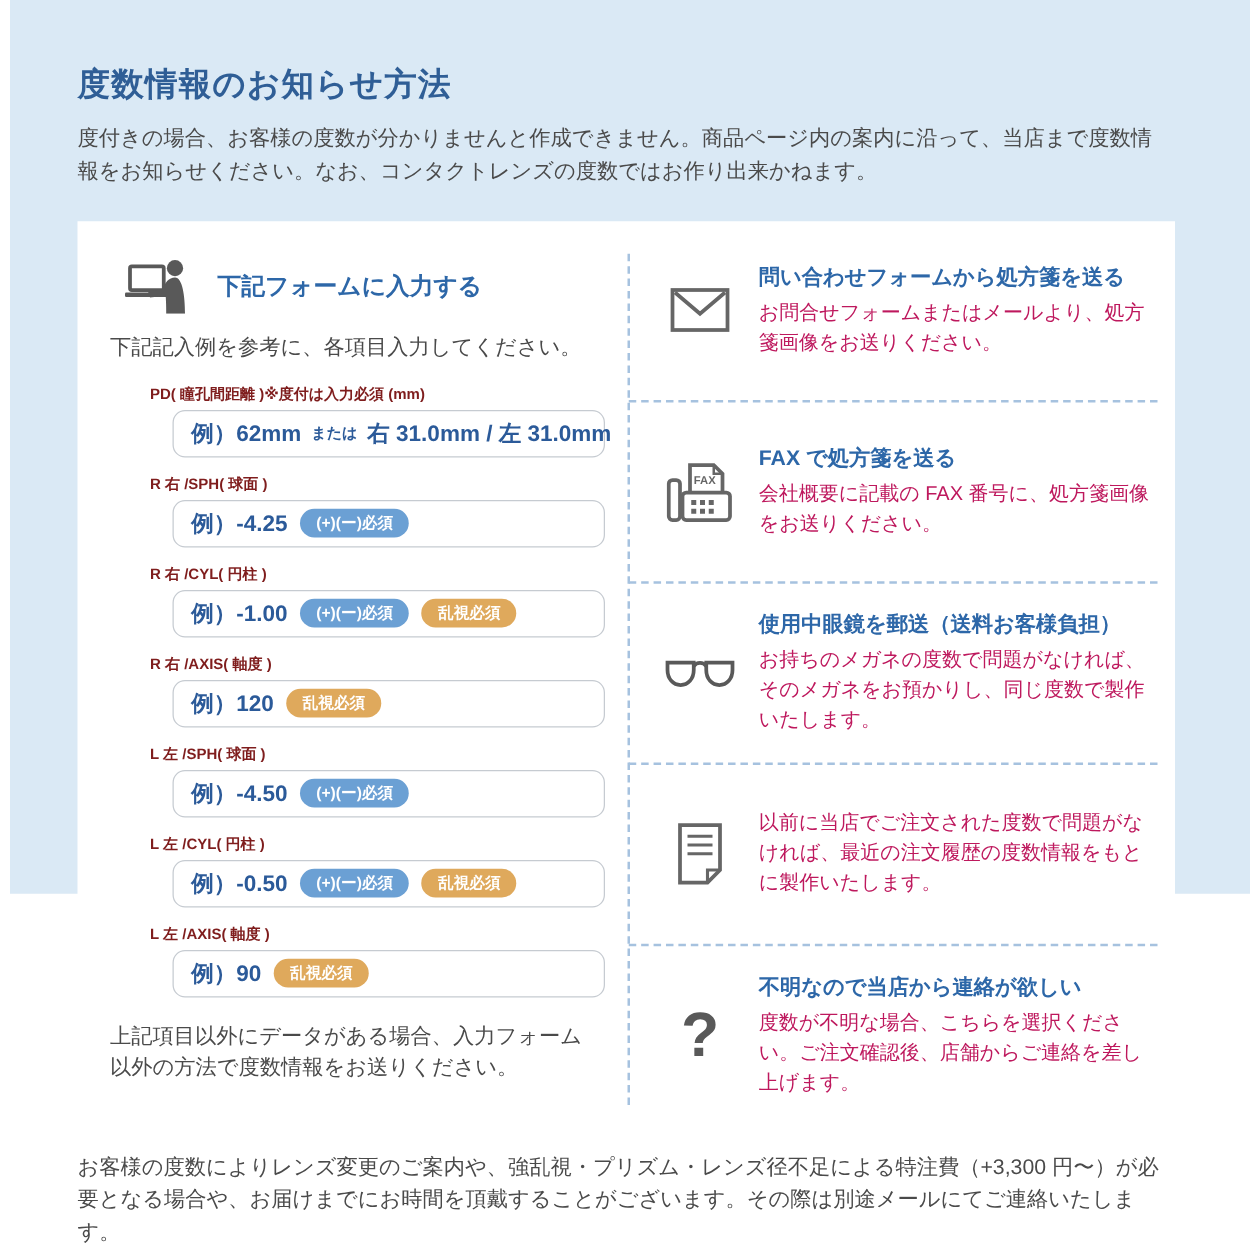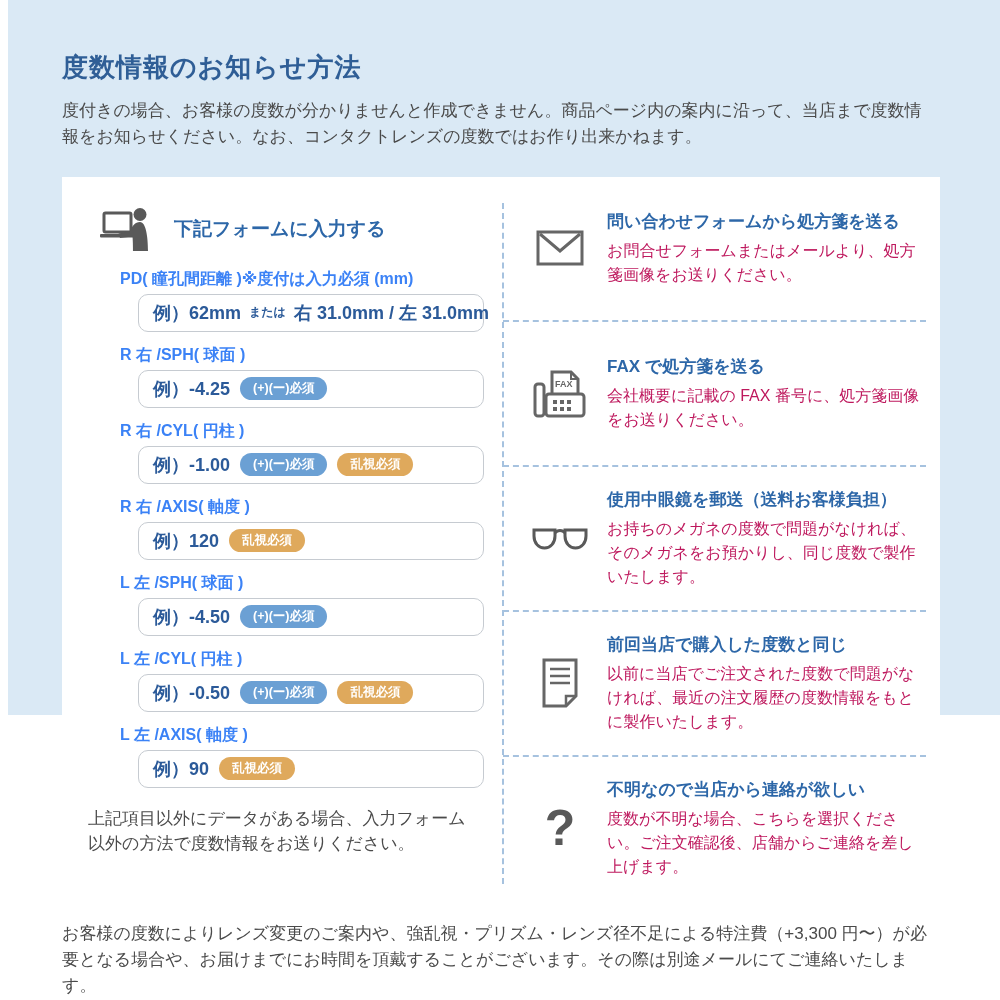--- a/index.html
+++ b/index.html
@@ -42,21 +42,21 @@
   }
   .section-title { font-size:19px; font-weight:bold; color:#2D67A8;text-align:center; }
   .form-instruction {
     margin:15px 0 0 26px;
     font-size:17px; color:#4A4A4A;
   }
   .fields { margin:18px 0 0 48px; width:346px; }
   .field { margin-bottom:13px; }
   .field-label {
     margin:0 0 4px 10px;
-    font-size:16px; font-weight:bold; color:#3b82f6;
+    font-size:12px; font-weight:bold; color:#7f1d1d;
   }
   .example-box {
     height:38px; width:100%;
     border:1.5px solid #C6CBD1; border-radius:10px;
     background:#fff;
     display:flex; align-items:center; gap:10px;
     padding-left:14px; white-space:nowrap;margin-left:28px;
   }
   .example-value { font-size:18px; font-weight:bold; color:#2B5A99; }
   .example-small { font-size:12px; font-weight:bold; color:#2B5A99; margin:0 -2px; }
@@ -109,20 +109,21 @@
           <svg width="54" height="44" viewBox="0 0 54 44">
             <rect x="4" y="6" width="27" height="19" rx="1.5" fill="none" stroke="#595959" stroke-width="3"></rect>
             <rect x="0" y="27" width="34" height="3.5" rx="1" fill="#595959"></rect>
             <circle cx="40" cy="7.5" r="6.5" fill="#595959"></circle>
             <path d="M40,15 c-5,0 -8,4 -9.5,9 l-12,2.5 1.5,4.5 12.5,-1.5 c0.5,5 0.5,14.5 0.5,14.5 h15 c0,-14 -2,-29 -8,-29 z" fill="#595959"></path>
           </svg>
         </span>
         <span class="section-title">下記フォームに入力する</span>
       </div>
 
+      <p class="form-instruction">下記記入例を参考に、各項目入力してください。</p>
 
       <div class="fields">
 
         <div class="field">
           <div class="field-label">PD( 瞳孔間距離 )※度付は入力必須 (mm)</div>
           <div class="example-box">
             <span class="example-value">例）62mm</span>
             <span class="example-small">または</span>
             <span class="example-value">右 31.0mm / 左 31.0mm</span>
           </div>
@@ -244,21 +245,20 @@
             <path d="M4 2 h32 v36 l-10 10 h-22 z" fill="none" stroke="#666666" stroke-width="3"></path>
             <path d="M36 38 h-10 v10" fill="none" stroke="#666666" stroke-width="2.5"></path>
             <g stroke="#666666" stroke-width="2.5">
               <line x1="10" y1="11" x2="30" y2="11"></line>
               <line x1="10" y1="18" x2="30" y2="18"></line>
               <line x1="10" y1="25" x2="30" y2="25"></line>
             </g>
           </svg>
         </div>
         <div class="text-col">
-          <div class="method-title">前回当店で購入した度数と同じ</div>
           <div class="method-body">以前に当店でご注文された度数で問題がなければ、最近の注文履歴の度数情報をもとに製作いたします。</div>
         </div>
       </div>
 
       <div class="method">
         <div class="icon-col">
           <span class="q-glyph">?</span>
         </div>
         <div class="text-col">
           <div class="method-title">不明なので当店から連絡が欲しい</div>

